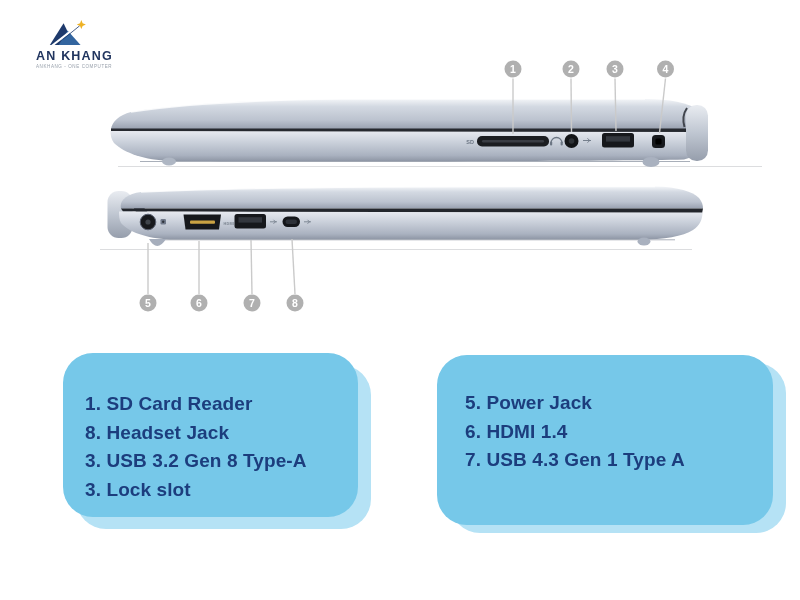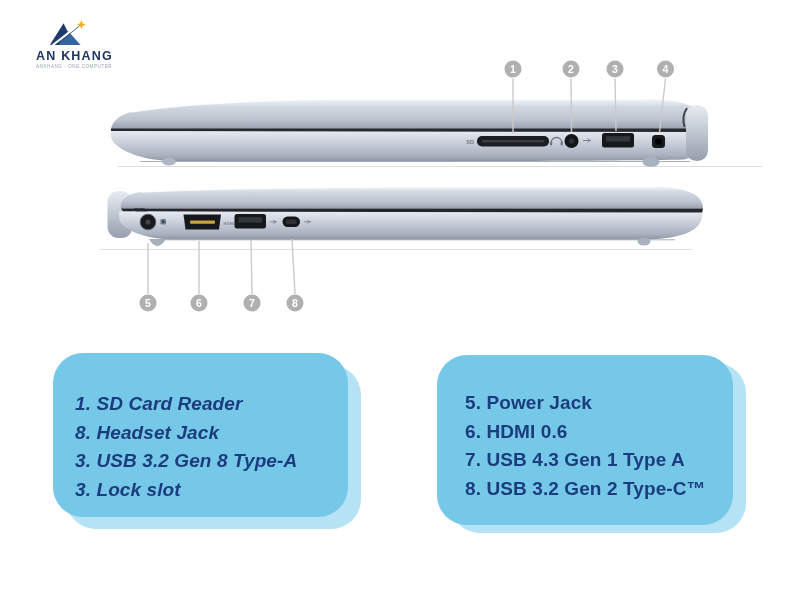--- a/index.html
+++ b/index.html
@@ -21,23 +21,23 @@
   .diagram{position:absolute;left:0;top:0;}
   .co-num{font:700 10.5px "Liberation Sans",sans-serif;fill:#ffffff;text-anchor:middle;}
   .tiny-label{font:700 5.5px "Liberation Sans",sans-serif;fill:#6c7684;}
   .hdmi-label{font:600 3.8px "Liberation Sans",sans-serif;fill:#7b8490;letter-spacing:.2px;}
   
   .legend-box{
     position:absolute;background:#76c8e9;border-radius:30px;box-sizing:border-box;
     color:#1c3d7d;font-weight:700;font-size:19px;line-height:28.5px;
     font-family:"Liberation Sans",sans-serif;letter-spacing:.1px;
   }
-  .legend-left{left:53px;top:353px;width:295px;height:164px;padding:37px 0 0 22px;
-    box-shadow:13px 12px 0 #b5e2f5;font-style:italic;}
-  .legend-right{left:437px;top:355px;width:296px;height:170px;padding:34px 0 0 28px;
+  .legend-left{left:63px;top:353px;width:295px;height:164px;padding:37px 0 0 22px;
+    box-shadow:13px 12px 0 #b5e2f5;}
+  .legend-right{left:437px;top:355px;width:336px;height:170px;padding:34px 0 0 28px;
     box-shadow:13px 8px 0 #b5e2f5;}
   .legend-item{white-space:nowrap;}
 </style>
 </head>
 <body>
 
 <div class="logo">
   <svg class="mark" width="42" height="30" viewBox="0 0 52 36">
     <path d="M6,33 L23,6 L36,33 Z" fill="#1e3a6c"></path>
     <path d="M28,15 L44,33 L17,33 Z" fill="#33659f"></path>
@@ -173,16 +173,15 @@
 
 <div class="legend-box legend-left">
   <div class="legend-item">1. SD Card Reader</div>
   <div class="legend-item">8. Headset Jack</div>
   <div class="legend-item">3. USB 3.2 Gen 8 Type-A</div>
   <div class="legend-item">3. Lock slot</div>
 </div>
 
 <div class="legend-box legend-right">
   <div class="legend-item">5. Power Jack</div>
-  <div class="legend-item">6. HDMI 0.6</div>
+  <div class="legend-item">6. HDMI 1.4</div>
   <div class="legend-item">7. USB 4.3 Gen 1 Type A</div>
-  <div class="legend-item">8. USB 3.2 Gen 2 Type-C™</div>
 </div>
 
 </body></html>

